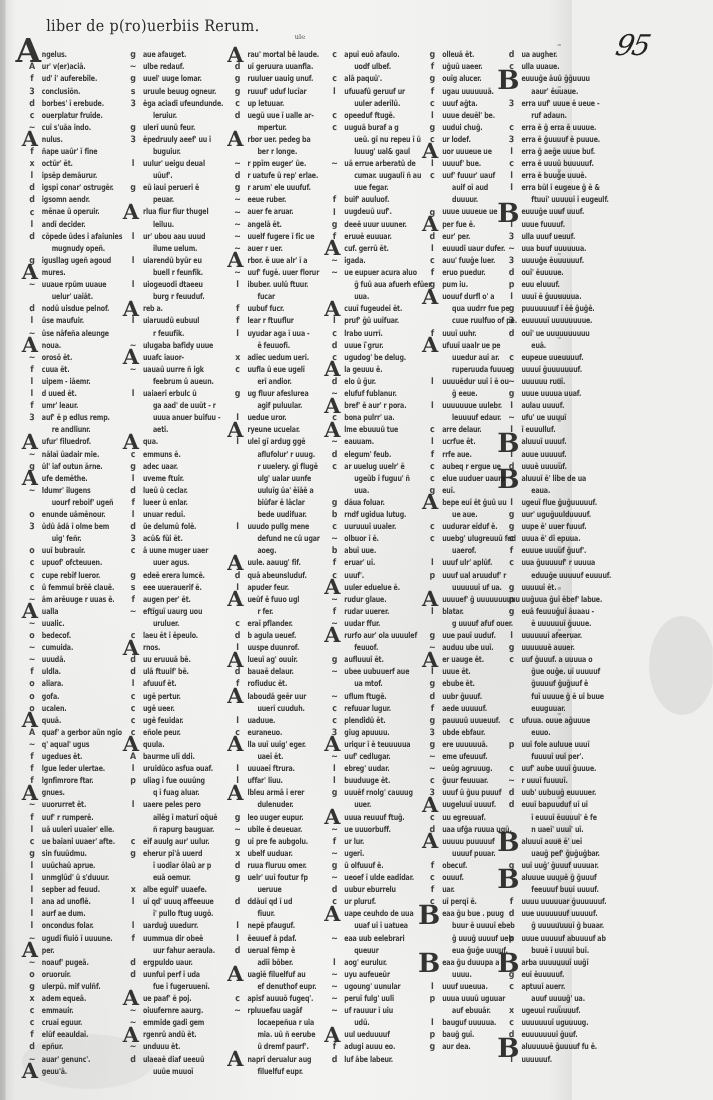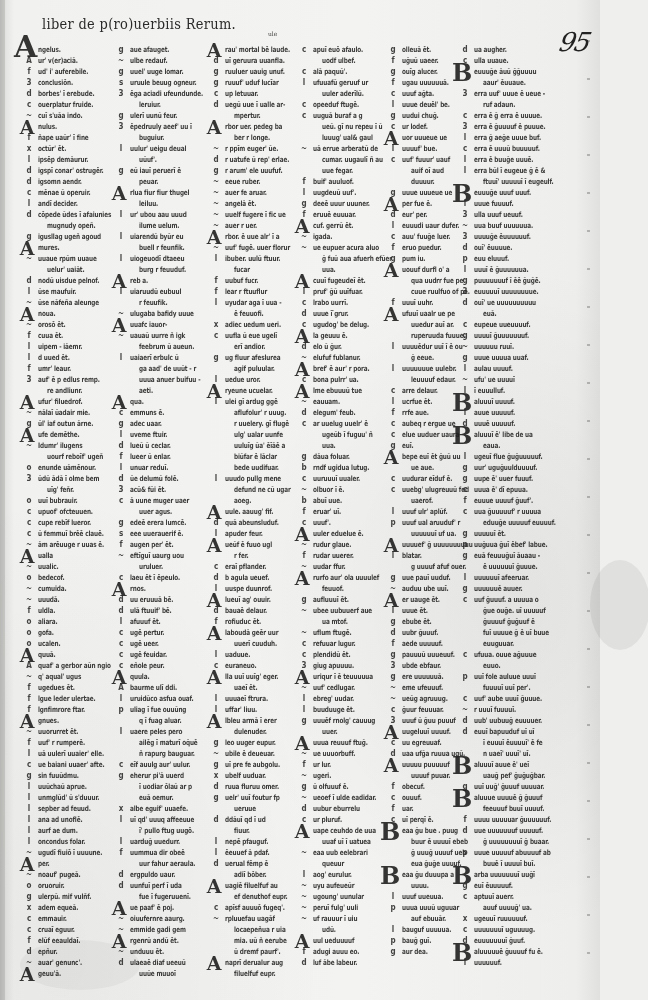--- a/index.html
+++ b/index.html
@@ -3,21 +3,21 @@
 <meta charset="utf-8">
 <style>
   html, body { margin: 0; padding: 0; }
   body {
     width: 648px; height: 1000px; overflow: hidden; position: relative;
     background: #efefed;
     font-family: "DejaVu Serif", serif;
     color: #1c1c1c;
   }
   .page {
-    position: absolute; left: 0; top: 0; width: 600px; height: 1000px;
+    position: absolute; left: 0; top: 0; width: 520px; height: 1000px;
     background:
       radial-gradient(ellipse at 85% 60%, rgba(0,0,0,0.05), rgba(0,0,0,0) 40%),
       radial-gradient(ellipse at 10% 95%, rgba(0,0,0,0.04), rgba(0,0,0,0) 35%),
       linear-gradient(90deg, #c9c9c7 0px, #e4e4e2 6px, #f1f1ef 14px, #f3f3f1 60%, #eeeeec 96%, #e0e0de 100%);
   }
   .left-edge { position: absolute; left: 0; top: 0; width: 5px; height: 1000px; background: #9a9a98; opacity: .35; }
   .right-edge-dots { position: absolute; right: 10px; top: 40px; width: 3px; height: 940px;
     background: repeating-linear-gradient(180deg, rgba(80,80,80,.35) 0 2px, transparent 2px 38px); }
   .heading {
     position: absolute; left: 42px; top: 17px;

